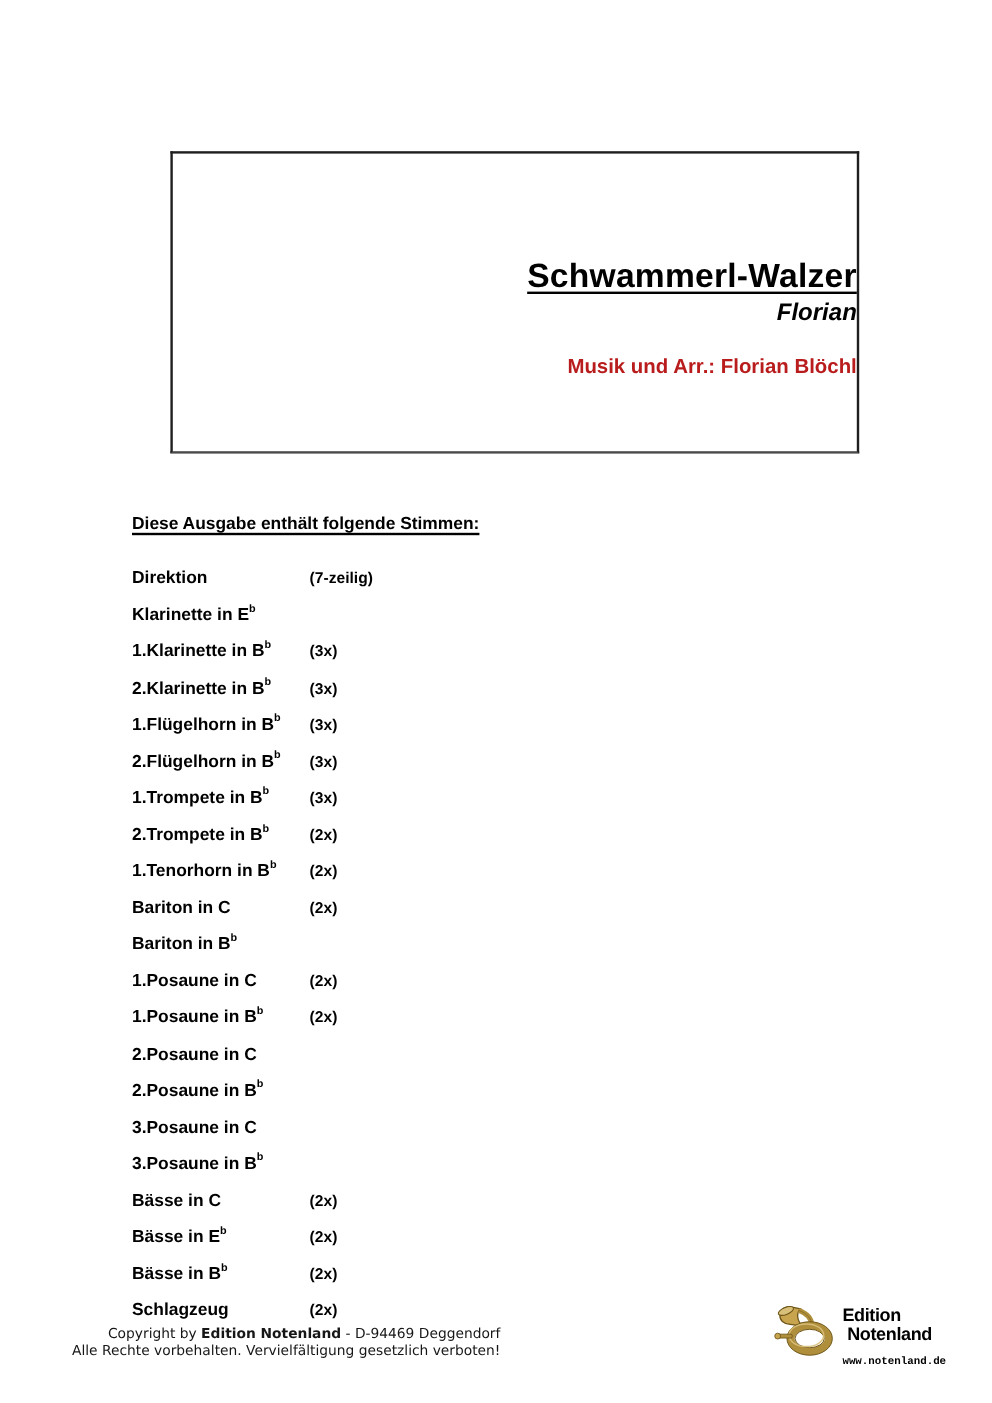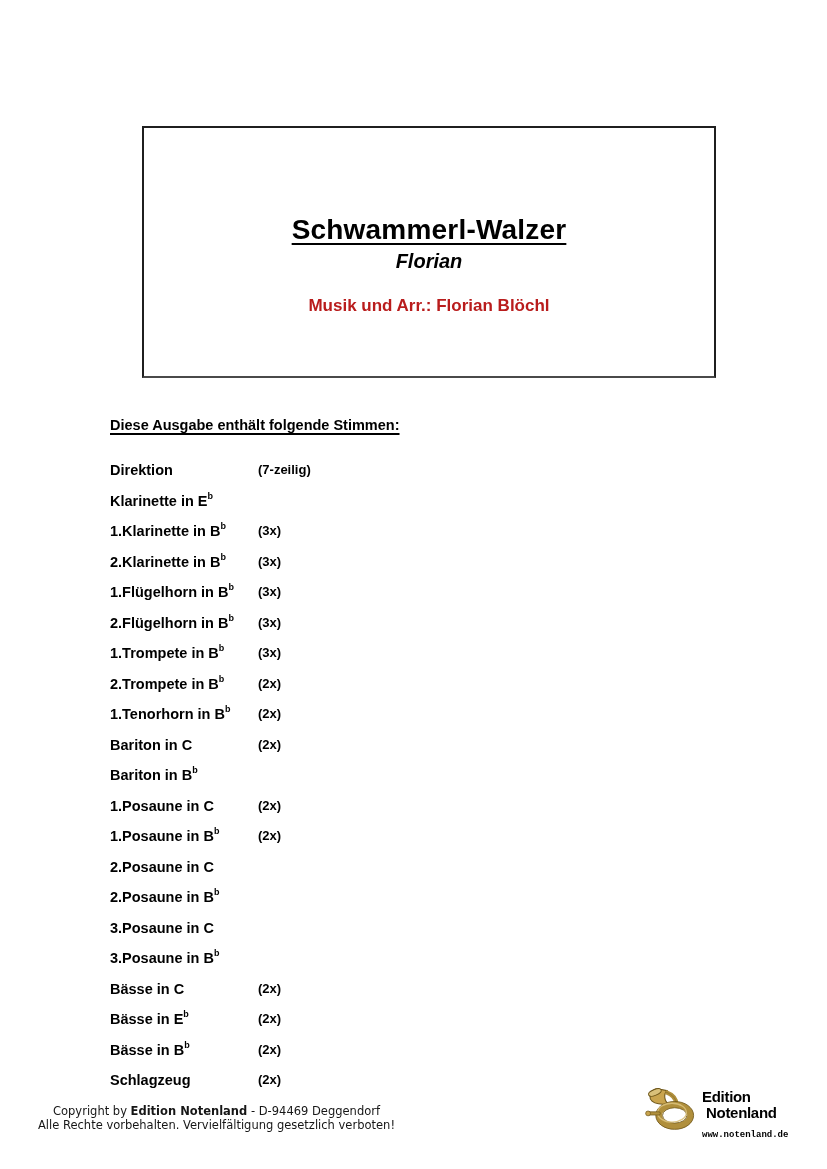--- a/index.html
+++ b/index.html
@@ -6,53 +6,53 @@
   body{
     width:827px;height:1169px;position:relative;background:#ffffff;
     font-family:"Liberation Sans",sans-serif;color:#111;overflow:hidden;
   }
   .page{position:absolute;inset:0;}
 
   
   .title-box{
     position:absolute;left:142px;top:126px;width:574px;height:252px;
     box-sizing:border-box;border:2px solid #1f1f1f;border-bottom-color:#4a4a4a;
-    text-align:center;
+    text-align:right;
   }
   .main-title{
     margin:88px 0 0 0;font-size:28px;font-weight:bold;line-height:1;
     text-decoration:underline;text-underline-offset:4px;text-decoration-thickness:2px;
     letter-spacing:0.2px;color:#000;
   }
   .sub-title{
     margin:6px 0 0 0;font-size:20px;font-weight:bold;font-style:italic;
     line-height:22px;color:#000;
   }
   .credit{
     margin:25px 0 0 0;font-size:17px;font-weight:bold;line-height:17px;color:#b91c1c;
   }
 
   
-  .parts-section{position:absolute;left:110px;top:416px;width:420px;}
+  .parts-section{position:absolute;left:110px;top:428px;width:420px;}
   .parts-heading{
     margin:0;font-size:14.5px;font-weight:bold;line-height:18px;color:#000;
     text-decoration:underline;text-underline-offset:3px;text-decoration-thickness:1.5px;
   }
   .parts-list{margin-top:29px;}
   .part-row{display:flex;height:14px;margin-bottom:16.5px;align-items:flex-end;}
   .part-name{
     width:148px;font-size:14.5px;font-weight:bold;line-height:14px;
     white-space:nowrap;color:#000;
   }
   .part-name sup{font-size:9px;font-weight:bold;position:relative;top:-1px;line-height:0;}
   .part-qty{font-size:13px;font-weight:bold;line-height:14px;color:#000;}
 
   
   .footer-text{
-    position:absolute;left:16px;top:1104px;width:401px;text-align:center;
+    position:absolute;left:16px;top:1104px;width:401px;text-align:right;
     font-family:"DejaVu Sans",sans-serif;font-size:11.5px;line-height:14px;color:#161616;
   }
   .footer-text .bold{font-weight:bold;}
 
   
   .logo{position:absolute;left:645px;top:1084px;width:170px;height:60px;}
   .horn{position:absolute;left:0;top:2px;}
   .logo-text{position:absolute;left:57px;top:5px;}
   .logo-line1,.logo-line2{
     font-family:Liberation Sans, sans-serif;font-weight:bold;font-size:15px;line-height:15px;

